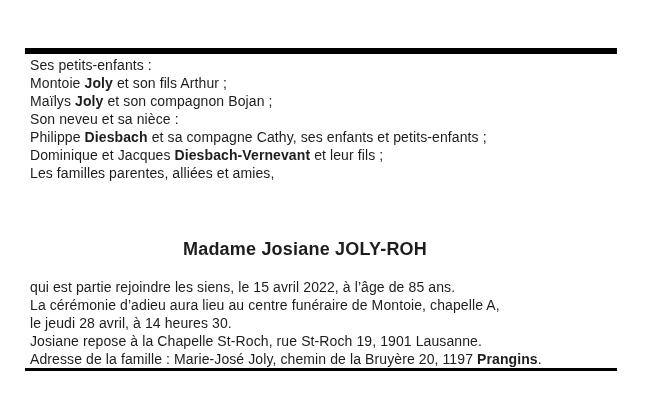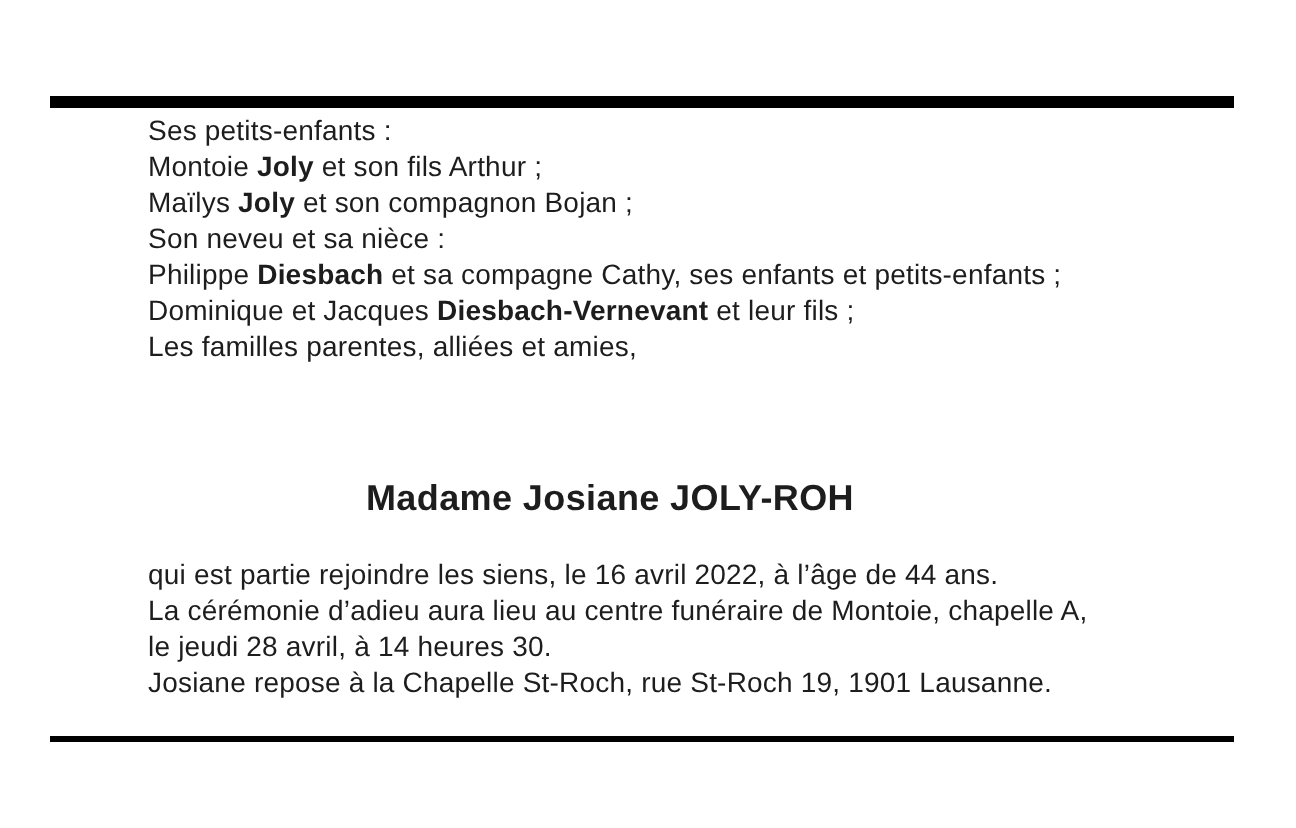--- a/index.html
+++ b/index.html
@@ -27,21 +27,21 @@
   .textblock {
     position: absolute;
     left: 30px;
     font-size: 14px;
     line-height: 18px;
     letter-spacing: 0.1px;
     white-space: nowrap;
   }
   .textblock.intro   { top: 56px; }
   .textblock.details { top: 278px; }
-  .line { height: 18px; margin-left: 44px; }
+  .line { height: 18px; }
   .bold { font-weight: bold; }
   .title {
     position: absolute;
     left: 9px;
     top: 239px;
     width: 592px;
     text-align: center;
     font-size: 18px;
     font-weight: bold;
     letter-spacing: 0.2px;
@@ -59,20 +59,21 @@
       <div class="line"><span>Maïlys </span><span class="bold">Joly</span><span> et son compagnon Bojan ;</span></div>
       <div class="line"><span>Son neveu et sa nièce :</span></div>
       <div class="line"><span>Philippe </span><span class="bold">Diesbach</span><span> et sa compagne Cathy, ses enfants et petits-enfants ;</span></div>
       <div class="line"><span>Dominique et Jacques </span><span class="bold">Diesbach-Vernevant</span><span> et leur fils ;</span></div>
       <div class="line"><span>Les familles parentes, alliées et amies,</span></div>
     </div>
 
   <div class="title">Madame Josiane JOLY-ROH</div>
 
   <div class="textblock details">
-      <div class="line"><span>qui est partie rejoindre les siens, le 16 avril 2022, à l’âge de 44 ans.</span></div>
+      <div class="line"><span>qui est partie rejoindre les siens, le 15 avril 2022, à l’âge de 85 ans.</span></div>
       <div class="line"><span>La cérémonie d’adieu aura lieu au centre funéraire de Montoie, chapelle A,</span></div>
       <div class="line"><span>le jeudi 28 avril, à 14 heures 30.</span></div>
       <div class="line"><span>Josiane repose à la Chapelle St-Roch, rue St-Roch 19, 1901 Lausanne.</span></div>
+      <div class="line"><span>Adresse de la famille : Marie-José Joly, chemin de la Bruyère 20, 1197 </span><span class="bold">Prangins</span><span>.</span></div>
     </div>
 
   <div class="rule bottom"></div>
 </div>
 
 </body></html>

